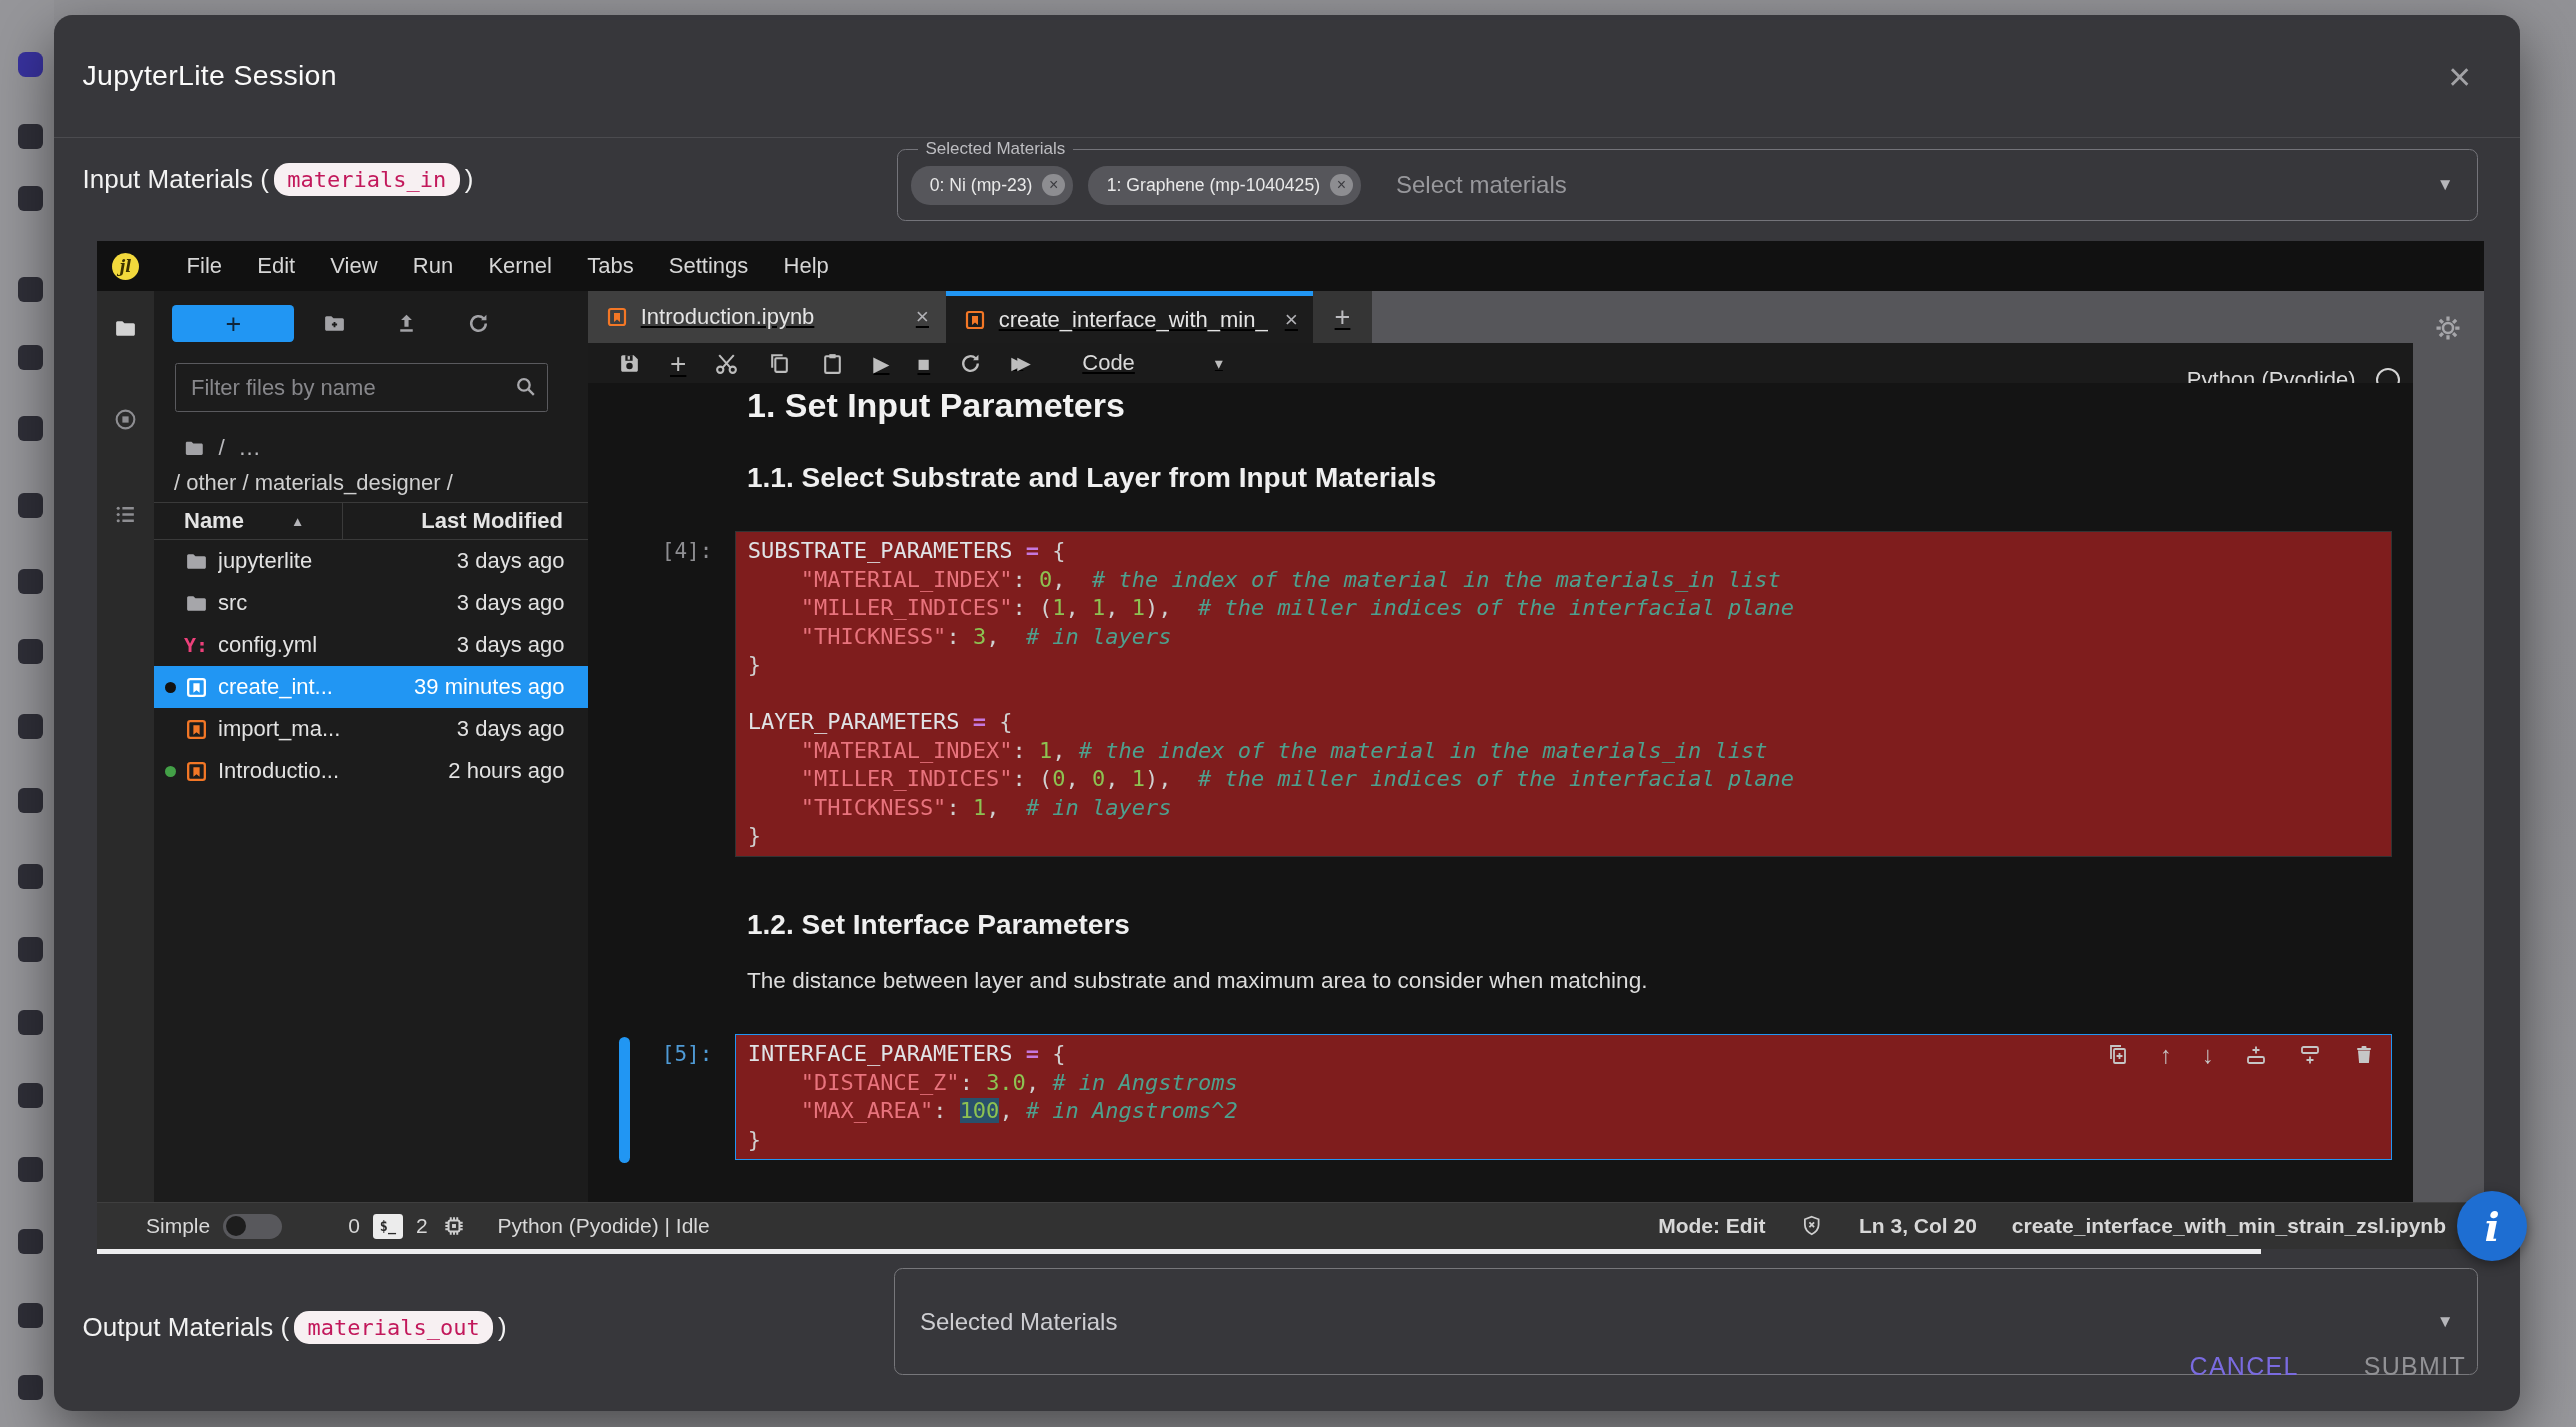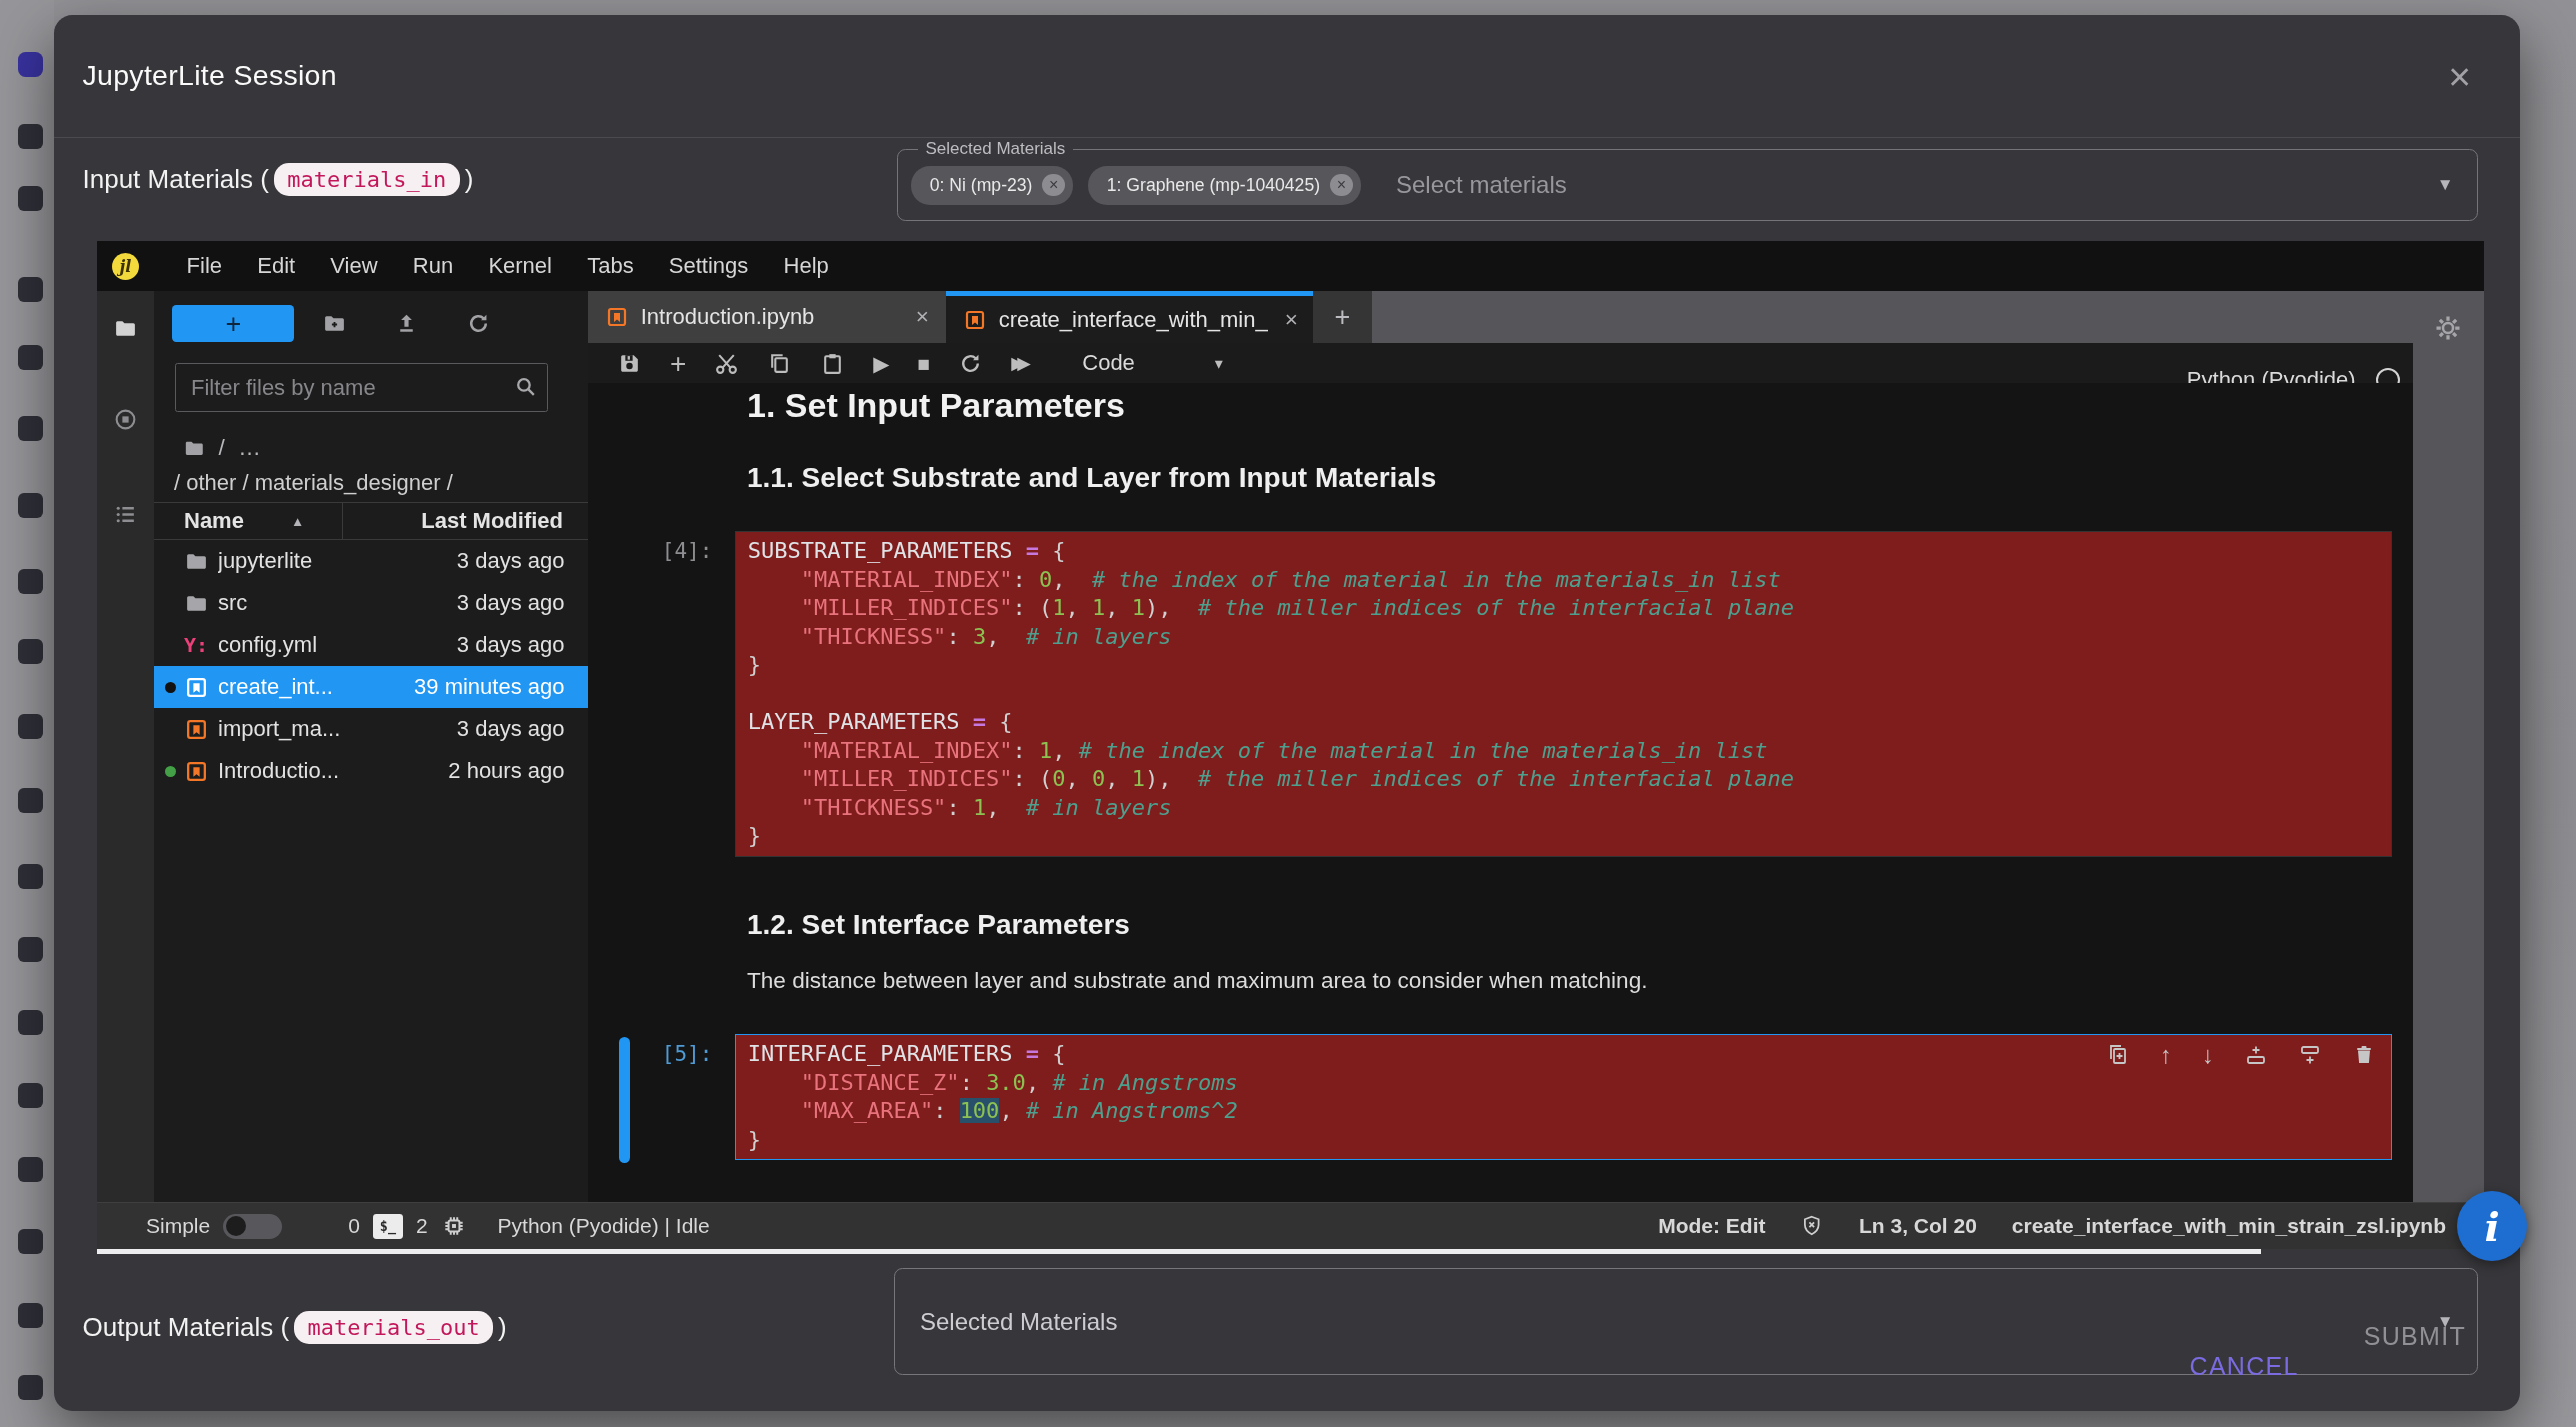--- a/index.html
+++ b/index.html
@@ -30,40 +30,40 @@
   .chip-x{width:22.6px;height:22.6px;border-radius:50%;background:#8d8d91;color:#3b3b40;font-size:16px;
           line-height:22.6px;text-align:center;}
   .select-placeholder{margin-left:20px;font-size:24px;color:#98989c;}
   .select-arrow{position:absolute;right:23.5px;top:50%;transform:translateY(-50%);font-size:17px;color:#b6b6ba;}
 
   .output-select{position:absolute;left:840px;top:1253px;width:1584px;height:107px;border:0.8px solid #77777b;
                  border-radius:8.4px;box-sizing:border-box;}
   .output-select .lbl{position:absolute;left:25px;top:50%;transform:translateY(-50%);font-size:24px;color:#cdcdd1;}
 
   .modal-actions{position:absolute;right:54px;bottom:30px;display:flex;gap:65px;font-size:25px;font-weight:500;letter-spacing:1.3px;}
-  .btn-cancel{color:#7a6be0;cursor:pointer;margin-top:30px;}
+  .btn-cancel{color:#7a6be0;cursor:pointer;}
   .btn-submit{color:#919195;cursor:pointer;}
 
   .info-fab{position:absolute;left:2457px;top:1191px;width:70px;height:70px;border-radius:50%;background:#1e6ed2;
             color:#fff;display:flex;align-items:center;justify-content:center;
             font-family:"DejaVu Serif",serif;font-style:italic;font-weight:700;font-size:40px;box-shadow:0 3.4px 11.7px rgba(0,0,0,.4);}
 
   
   .jl-frame{position:absolute;left:43px;top:226px;width:2164px;height:1013px;background:#ededef;}
   .jl-inner{position:absolute;left:0;top:0;width:2387px;height:1008px;background:#141414;overflow:hidden;}
   .jl-menubar{position:absolute;left:0;top:0;width:100%;height:50px;background:#111;display:flex;align-items:center;padding-left:15px;box-sizing:border-box;}
   .jl-logo{width:27px;height:27px;border-radius:50%;background:#f2d93c;color:#3c3200;display:flex;align-items:center;justify-content:center;
            font-family:"DejaVu Serif",serif;font-style:italic;font-weight:700;font-size:16px;margin-right:30px;}
   .jl-menu-item{font-size:22px;color:#d6d6d6;padding:0 17.6px;cursor:pointer;}
 
   .jl-body{position:absolute;left:0;top:50px;width:2387px;height:911px;display:flex;}
   .jl-iconstrip{width:57px;background:#2a2a2a;position:relative;flex:none;}
   .strip-ic{position:absolute;left:16px;width:25px;height:25px;}
   .jl-browser{width:434px;background:#1c1c1c;position:relative;flex:none;}
-  .jl-main{flex:1;position:relative;background:#141414;min-width:0;}
+  .jl-main{flex:1;position:relative;background:#141414;min-width:0;text-decoration:underline;}
   .jl-gutter{width:71px;background:#56565a;position:relative;flex:none;}
 
   
   .fb-new{position:absolute;left:18.4px;top:14.3px;width:122px;height:37px;background:#2196f3;border:none;border-radius:4.2px;
           color:#10263b;font-size:27px;line-height:34px;cursor:pointer;}
   .fb-tool{position:absolute;top:20px;width:25px;height:25px;color:#a2a2a6;}
   .fb-filter{position:absolute;left:21px;top:72px;width:373px;height:49px;border:0.8px solid #5a5a5e;border-radius:2.5px;
              background:transparent;box-sizing:border-box;color:#c8c8c8;font-size:22px;padding:0 47px 0 15px;outline:none;}
   .fb-filter::placeholder{color:#87878b;}
   .fb-search-ic{position:absolute;left:359px;top:83px;width:25px;height:25px;color:#a8a8ac;}

